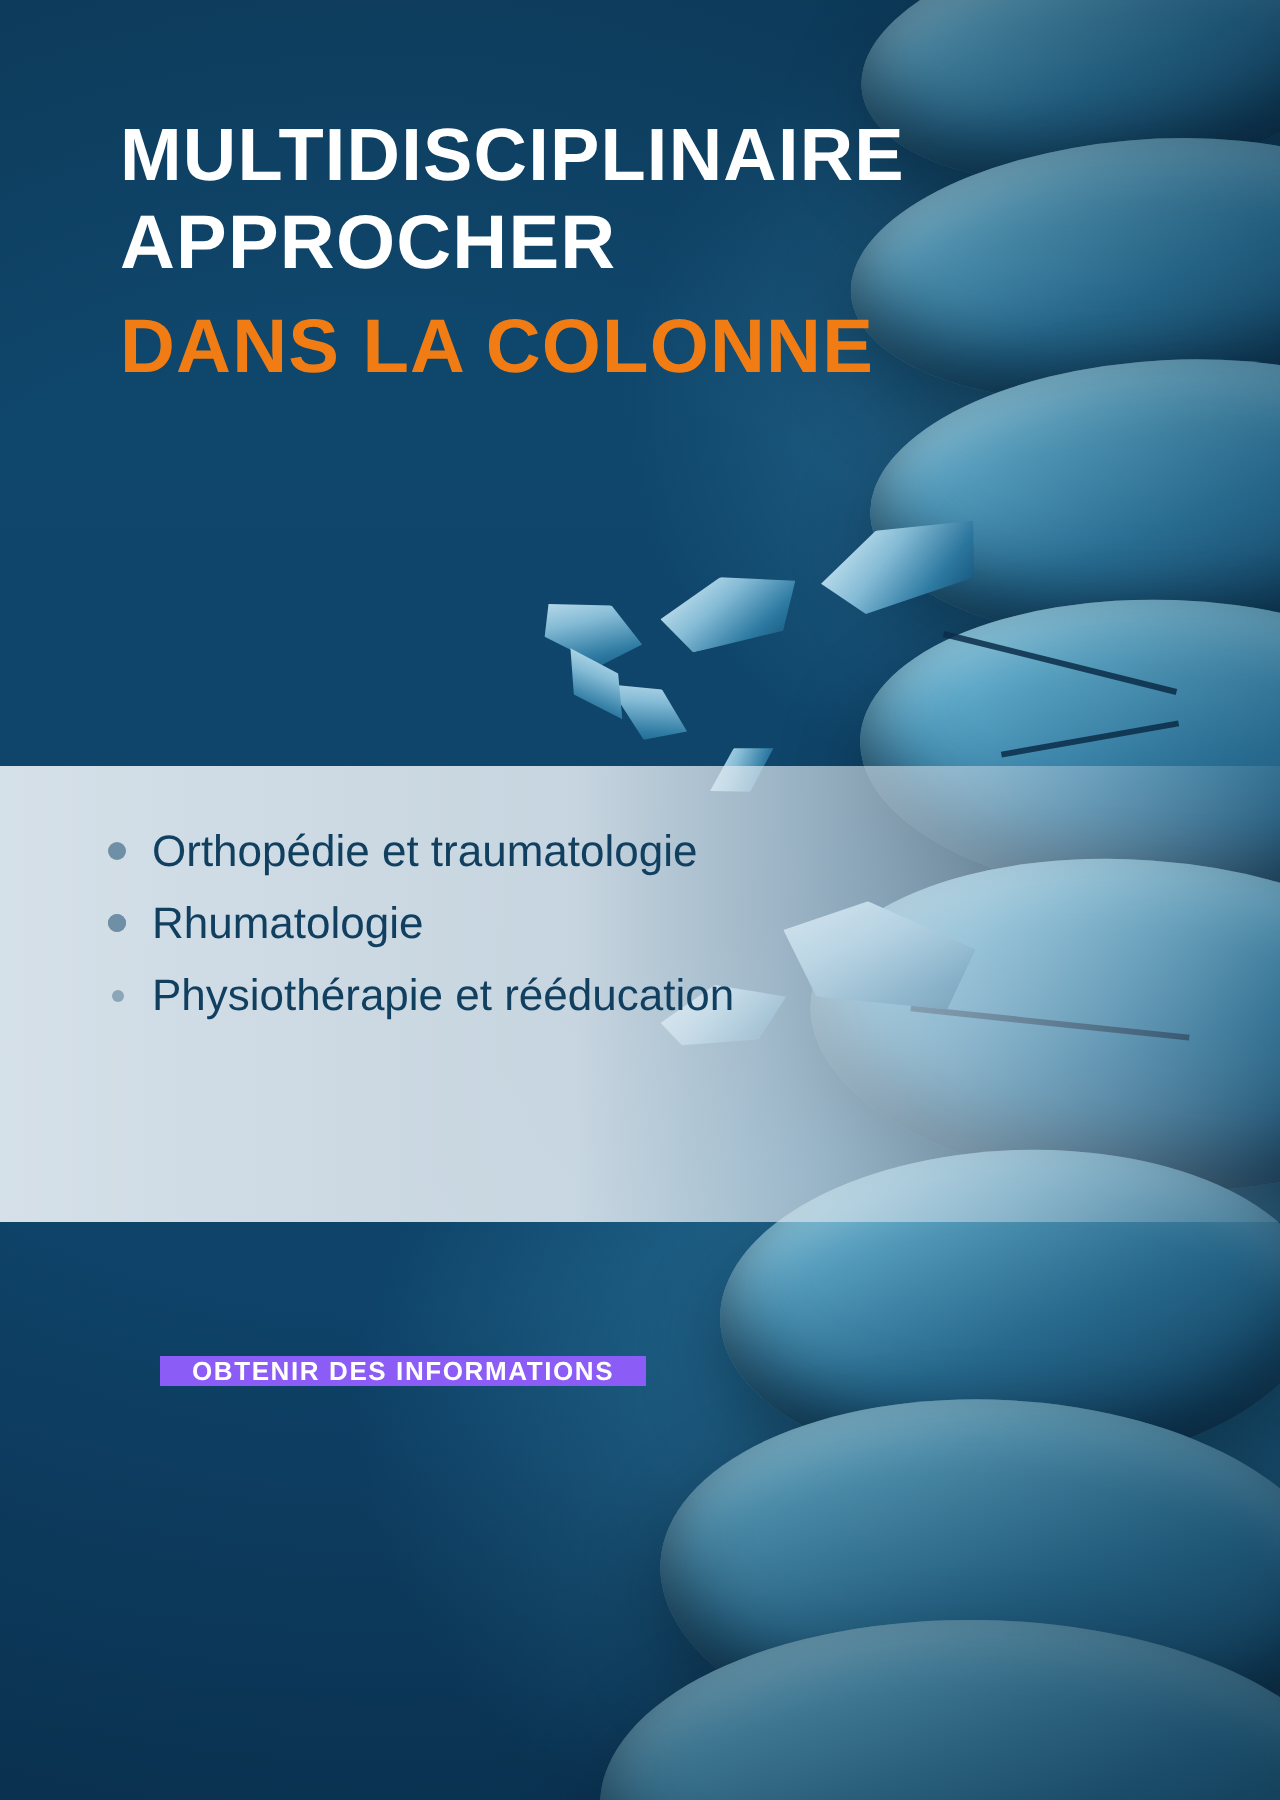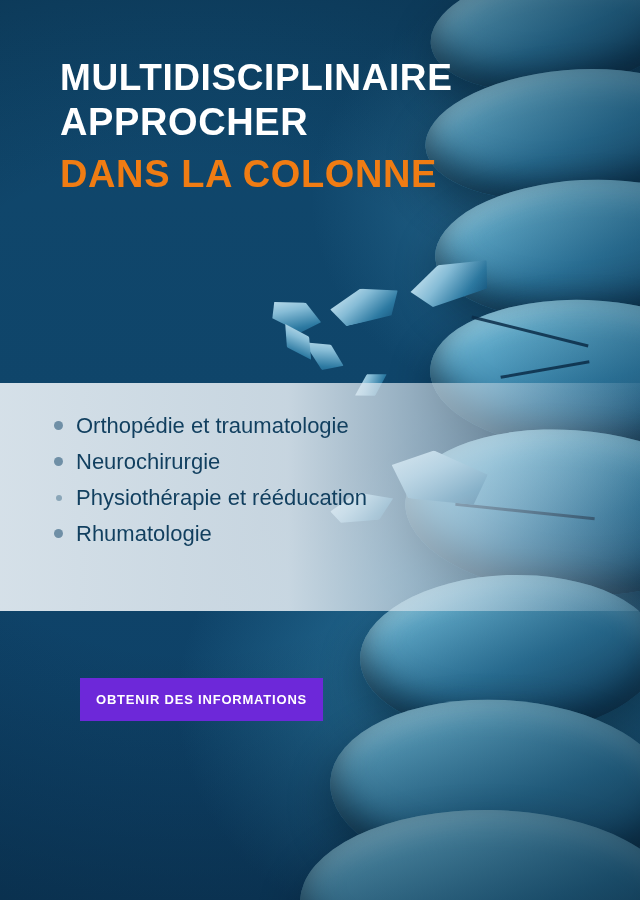--- a/index.html
+++ b/index.html
@@ -140,29 +140,29 @@
     border-radius: 50%;
     background: #6f8fa6;
   }
   .bullet.small { width: 6px; height: 6px; left: -20px; top: 15px; background: #8aa6b8; }
 
   
   .cta {
     position: absolute;
     left: 80px;
     top: 678px;
-    background: #6d28d9;
+    background: #8b5cf6;
     color: #ffffff;
     border: none;
     font-family: "Liberation Sans", sans-serif;
     font-size: 13px;
     font-weight: 700;
     letter-spacing: 0.8px;
     text-transform: uppercase;
-    padding: 14px 16px;
+    padding: 0 16px;
     cursor: pointer;
   }
 </style>
 </head>
 <body>
 
 <div id="poster">
 
   <div class="bg-base"></div>
 
@@ -198,27 +198,26 @@
 
   <div class="band"></div>
 
   <ul class="service-list">
     <li class="service-item">
       <span class="bullet"></span>
       <span>Orthopédie et traumatologie</span>
     </li>
     <li class="service-item">
       <span class="bullet"></span>
-      <span>Neurochirurgie</span>
+    </li>
+    <li class="service-item">
+      <span class="bullet"></span>
+      <span>Rhumatologie</span>
     </li>
     <li class="service-item">
       <span class="bullet small"></span>
       <span>Physiothérapie et rééducation</span>
     </li>
-    <li class="service-item">
-      <span class="bullet"></span>
-      <span>Rhumatologie</span>
-    </li>
   </ul>
 
   <button class="cta">OBTENIR DES INFORMATIONS</button>
 
 </div>
 
 </body></html>

